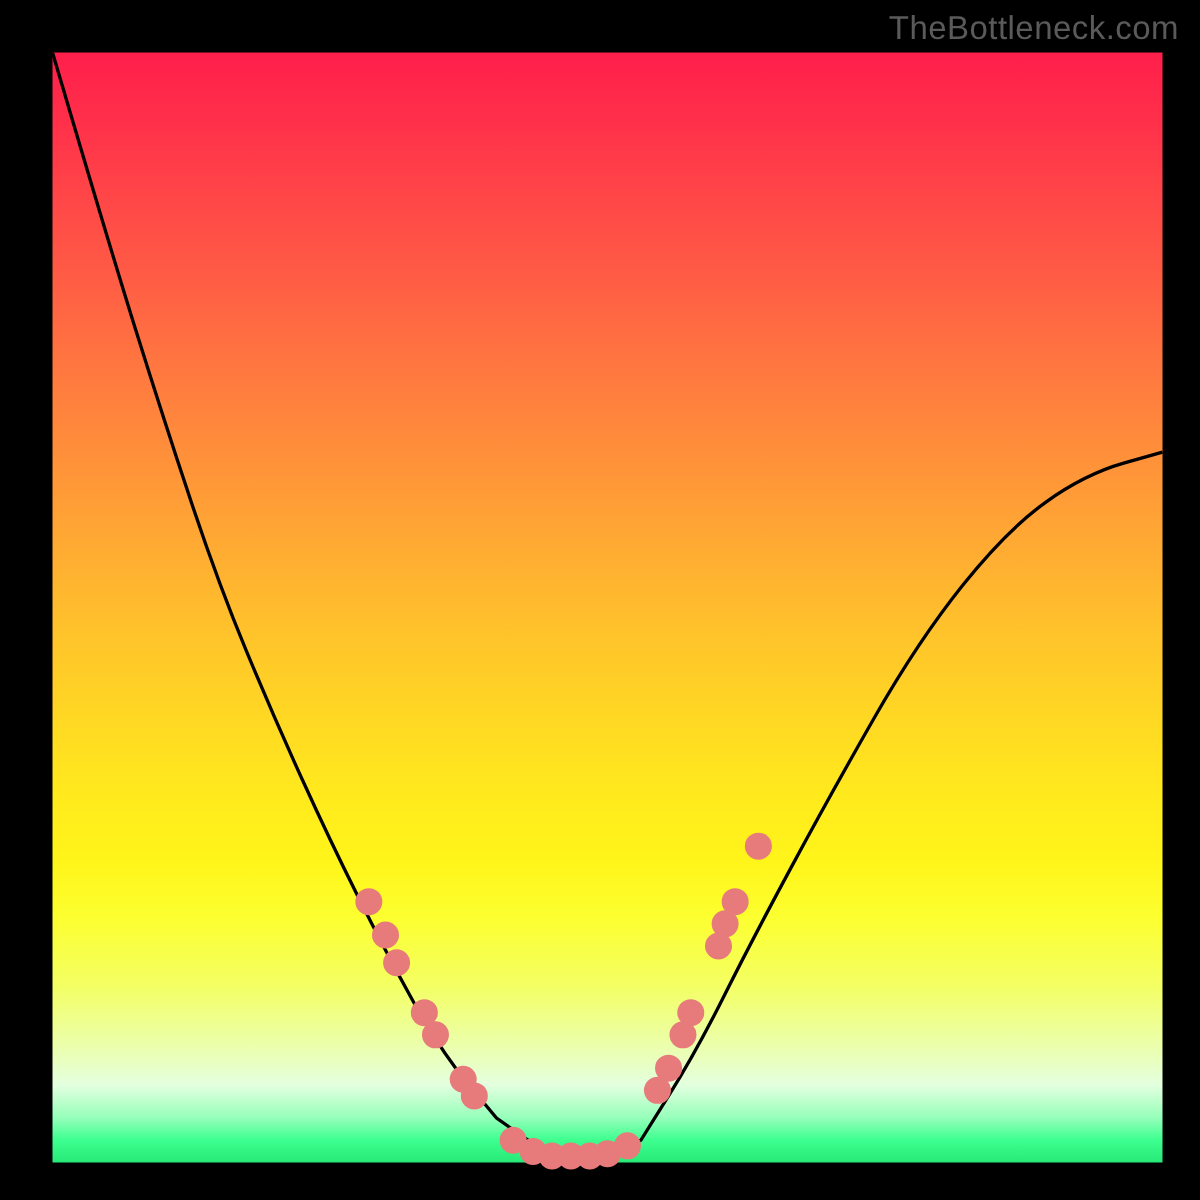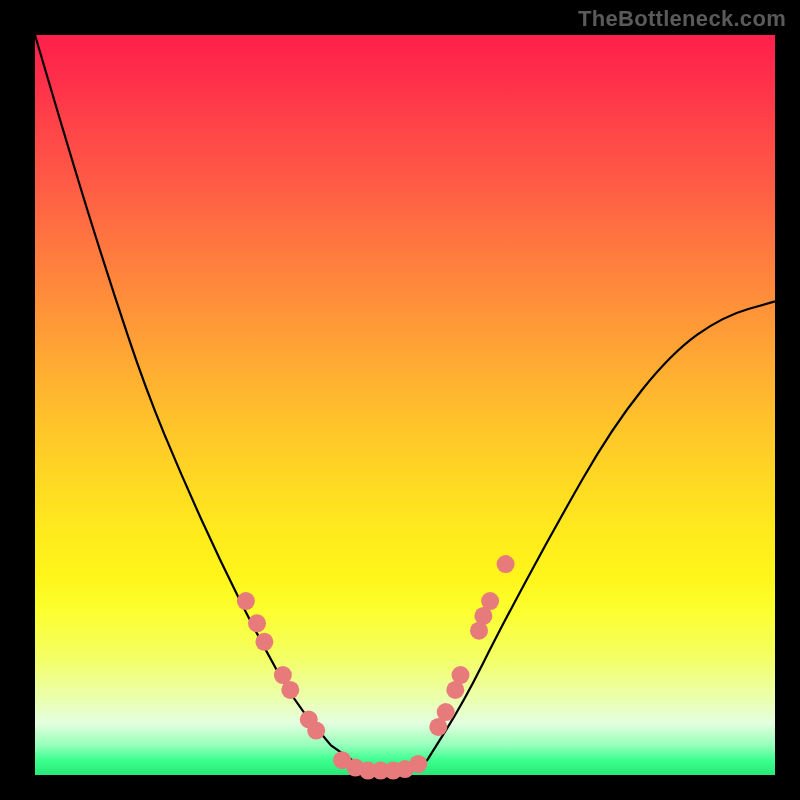--- a/index.html
+++ b/index.html
@@ -47,21 +47,21 @@
       #3cff8f 98%,
       #27e977 100%
     );
   }
   .watermark {
     position: absolute;
     top: 6px;
     right: 14px;
     color: #5a5a5a;
     font-size: 22px;
-    font-weight: 700;
+    font-weight: 400;
     letter-spacing: 0.3px;
     user-select: none;
   }
   svg.curves {
     position: absolute;
     left: 0;
     top: 0;
     width: 740px;
     height: 740px;
     overflow: visible;

